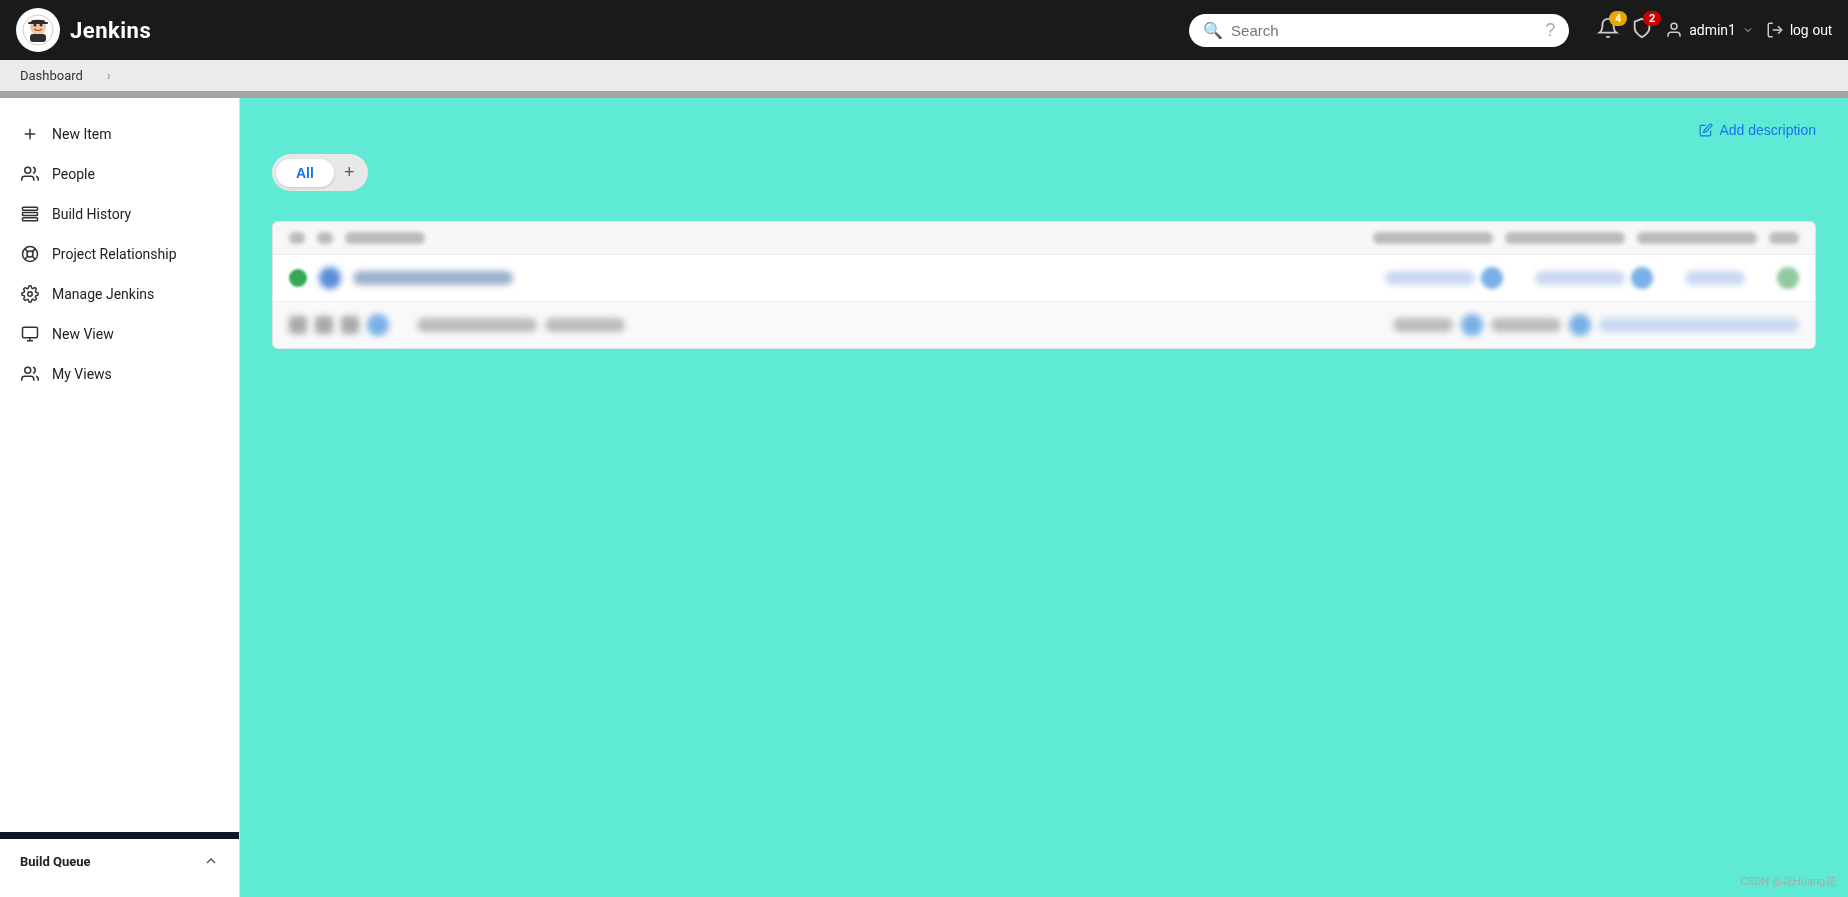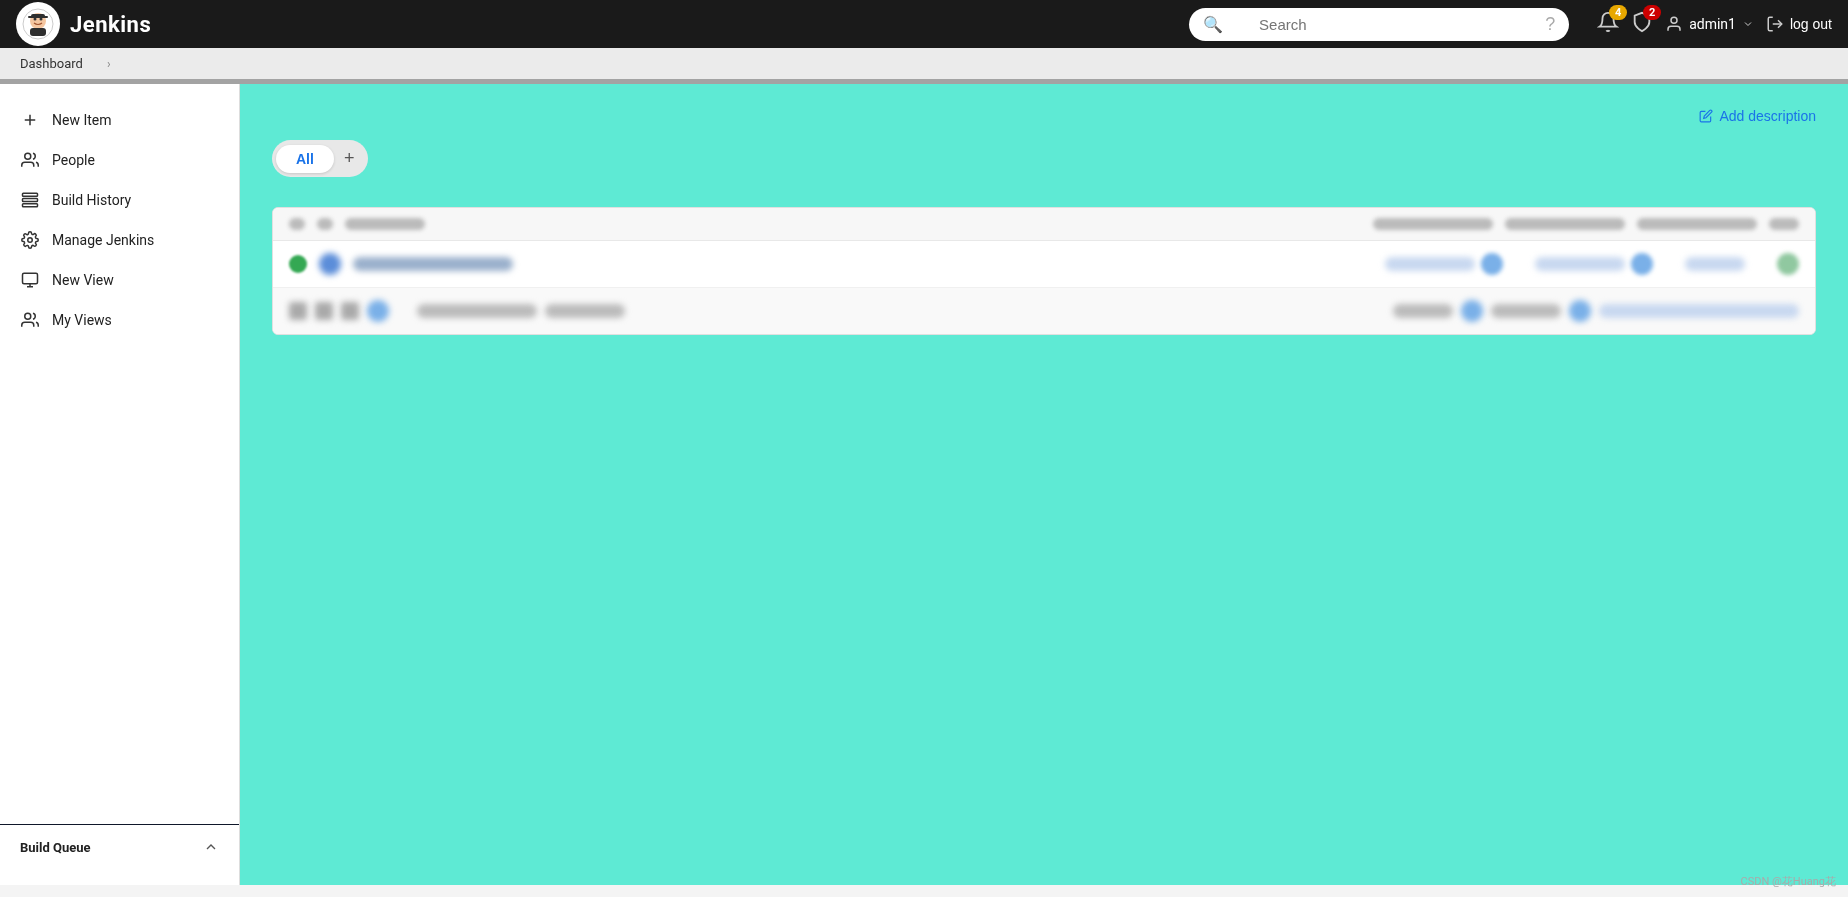--- a/index.html
+++ b/index.html
@@ -1,21 +1,21 @@
 <!DOCTYPE html>
 <html><head>
   <meta charset="utf-8">
   <style>
     * { box-sizing: border-box; margin: 0; padding: 0; }
     body { font-family: -apple-system, BlinkMacSystemFont, 'Segoe UI', Roboto, sans-serif; background: #f4f4f4; min-height: 897px; }
 
     
     .header {
       background: #1a1a1a;
-      height: 48px;
+      height: 60px;
       display: flex;
       align-items: center;
       padding: 12px 16px;
       gap: 16px;
     }
     .header-logo {
       display: flex;
       align-items: center;
       gap: 10px;
       text-decoration: none;
@@ -46,21 +46,20 @@
       padding: 6px 14px;
       gap: 8px;
       width: 380px;
     }
     .header-search input {
       border: none;
       outline: none;
       font-size: 15px;
       width: 100%;
       background: transparent;
-      margin-left: 28px;
     }
     .search-icon-wrap {
       color: #888;
       font-size: 16px;
     }
     .help-btn {
       background: none;
       border: none;
       cursor: pointer;
       color: #aaa;
@@ -129,21 +128,21 @@
 
     
     .breadcrumb {
       background: #ebebeb;
       padding: 8px 20px;
       display: flex;
       align-items: center;
       gap: 24px;
       font-size: 13px;
       color: #333;
-      border-bottom: 5px solid #a3a3a3;
+      border-bottom: 7px solid #a3a3a3;
       text-align: center;
     }
     .breadcrumb-chevron { color: #888; font-size: 12px; }
 
     
     .main-layout {
       display: flex;
       min-height: calc(897px - 60px - 36px);
     }
 
@@ -174,21 +173,21 @@
       width: 20px;
       height: 20px;
       display: flex;
       align-items: center;
       justify-content: center;
       flex-shrink: 0;
     }
 
     
     .sidebar-section {
-      border-top: 1px solid #0f172a;
+      border-top: 7px solid #0f172a;
       cursor: pointer;
     }
     .sidebar-section-header {
       display: flex;
       align-items: center;
       justify-content: space-between;
       padding: 14px 20px;
       font-size: 13px;
       font-weight: 700;
       color: #222;
@@ -415,20 +414,34 @@
         <span class="sidebar-icon">
           <svg width="18" height="18" viewBox="0 0 24 24" fill="none" stroke="#333" stroke-width="2">
             <rect x="2" y="3" width="20" height="4" rx="1"></rect>
             <rect x="2" y="10" width="20" height="4" rx="1"></rect>
             <rect x="2" y="17" width="20" height="4" rx="1"></rect>
           </svg>
         </span>
         <span>Build History</span>
       </a>
 
+      <a class="sidebar-item" href="#">
+        <span class="sidebar-icon">
+          <svg width="18" height="18" viewBox="0 0 24 24" fill="none" stroke="#333" stroke-width="2">
+            <circle cx="12" cy="12" r="10"></circle>
+            <circle cx="12" cy="12" r="4"></circle>
+            <line x1="4.93" y1="4.93" x2="9.17" y2="9.17"></line>
+            <line x1="14.83" y1="14.83" x2="19.07" y2="19.07"></line>
+            <line x1="14.83" y1="9.17" x2="19.07" y2="4.93"></line>
+            <line x1="14.83" y1="9.17" x2="18.36" y2="5.64"></line>
+            <line x1="4.93" y1="19.07" x2="9.17" y2="14.83"></line>
+          </svg>
+        </span>
+        <span>Project Relationship</span>
+      </a>
 
 
       <a class="sidebar-item" href="#">
         <span class="sidebar-icon">
           <svg width="18" height="18" viewBox="0 0 24 24" fill="none" stroke="#333" stroke-width="2">
             <circle cx="12" cy="12" r="3"></circle>
             <path d="M19.4 15a1.65 1.65 0 0 0 .33 1.82l.06.06a2 2 0 0 1-2.83 2.83l-.06-.06a1.65 1.65 0 0 0-1.82-.33 1.65 1.65 0 0 0-1 1.51V21a2 2 0 0 1-4 0v-.09A1.65 1.65 0 0 0 9 19.4a1.65 1.65 0 0 0-1.82.33l-.06.06a2 2 0 0 1-2.83-2.83l.06-.06A1.65 1.65 0 0 0 4.68 15a1.65 1.65 0 0 0-1.51-1H3a2 2 0 0 1 0-4h.09A1.65 1.65 0 0 0 4.6 9a1.65 1.65 0 0 0-.33-1.82l-.06-.06a2 2 0 0 1 2.83-2.83l.06.06A1.65 1.65 0 0 0 9 4.68a1.65 1.65 0 0 0 1-1.51V3a2 2 0 0 1 4 0v.09a1.65 1.65 0 0 0 1 1.51 1.65 1.65 0 0 0 1.82-.33l.06-.06a2 2 0 0 1 2.83 2.83l-.06.06A1.65 1.65 0 0 0 19.4 9a1.65 1.65 0 0 0 1.51 1H21a2 2 0 0 1 0 4h-.09a1.65 1.65 0 0 0-1.51 1z"></path>
           </svg>
         </span>
         <span>Manage Jenkins</span>

